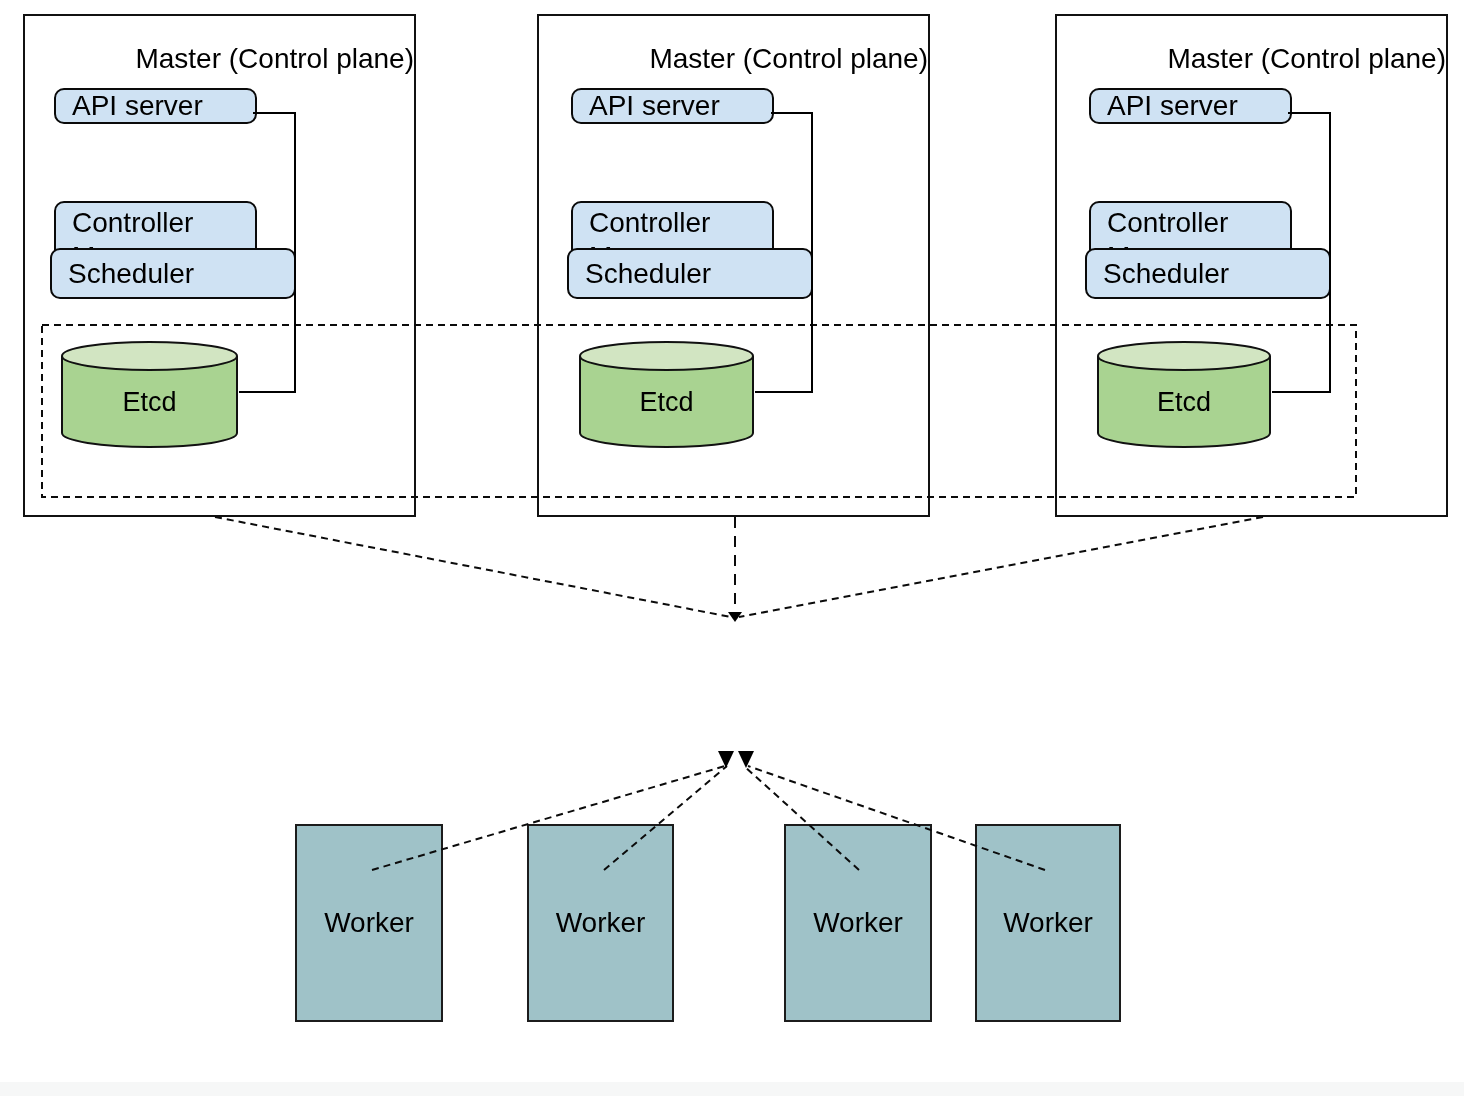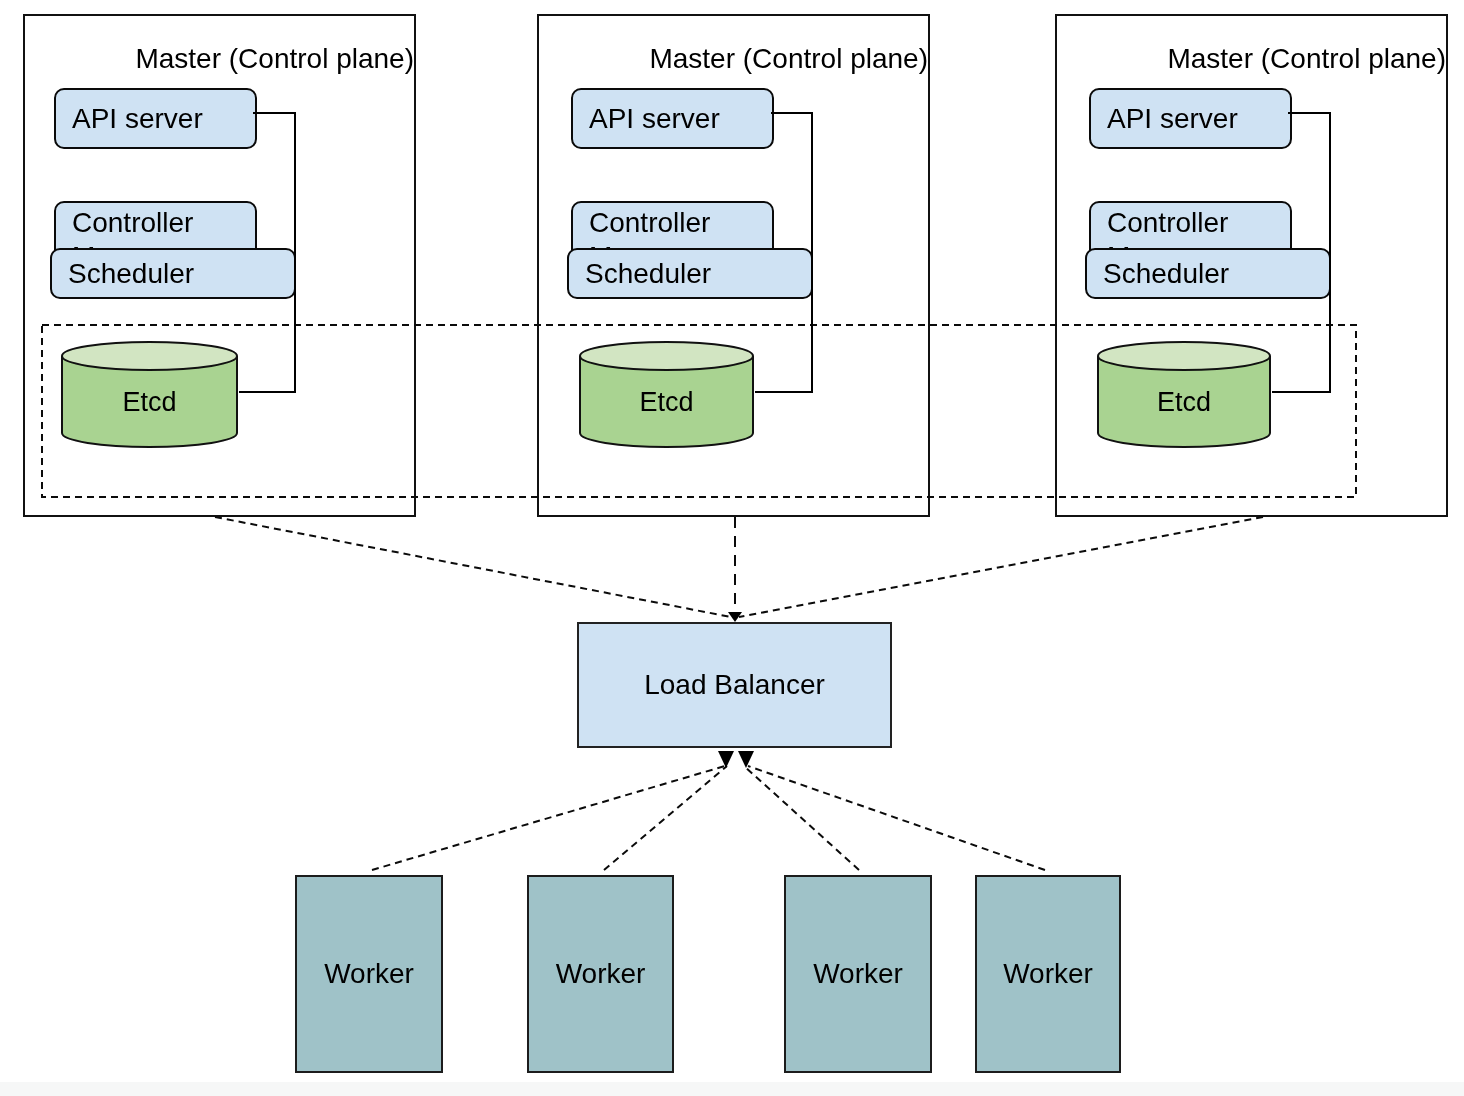--- a/index.html
+++ b/index.html
@@ -14,32 +14,32 @@
   }
   .master-title{
     position:absolute;top:28px;left:0;width:100%;text-align:right;
     font-size:28px;line-height:30px;
   }
   .chip{
     position:absolute;background:#cfe2f3;border:2px solid #0a0a0a;border-radius:10px;
     box-sizing:border-box;display:flex;align-items:center;
     padding-left:16px;font-size:28px;line-height:34px;
   }
-  .chip.api{left:29px;top:72px;width:203px;height:61px;}
+  .chip.api{left:29px;top:72px;width:203px;height:36px;}
   .chip.cm {left:29px;top:137px;width:203px;height:77px;margin-top:48px;}
   .chip.sch{left:25px;top:232px;width:246px;height:51px;}
   
   .lb{
     position:absolute;left:577px;top:622px;width:315px;height:126px;
     background:#cfe2f3;border:2px solid #222;box-sizing:border-box;
     display:flex;align-items:center;justify-content:center;font-size:28px;
   }
   
   .worker{
-    position:absolute;top:875px;height:198px;
+    position:absolute;top:824px;height:198px;
     background:#9fc2c8;border:2px solid #1c1c1c;box-sizing:border-box;
     display:flex;align-items:center;justify-content:center;font-size:28px;
   }
   .worker.w1{left:295px;width:148px;}
   .worker.w2{left:527px;width:147px;}
   .worker.w3{left:784px;width:148px;}
   .worker.w4{left:975px;width:146px;}
   
   #overlay{position:absolute;left:0;top:0;width:1464px;height:1096px;pointer-events:none;}
   .solid-line{stroke:#000;stroke-width:2;fill:none;}
@@ -71,21 +71,20 @@
     <div class="chip sch" style="left:28px;">Scheduler</div>
   </div>
 
   <div class="master" style="left:1055px;">
     <div class="master-title">Master (Control plane)</div>
     <div class="chip api" style="left:32px;">API server</div>
     <div class="chip cm" style="left:32px;">Controller Manager</div>
     <div class="chip sch" style="left:28px;">Scheduler</div>
   </div>
 
-  <div class="lb">Load Balancer</div>
 
   <div class="worker w1">Worker</div>
   <div class="worker w2">Worker</div>
   <div class="worker w3">Worker</div>
   <div class="worker w4">Worker</div>
 
   <div class="bottom-strip"></div>
 
   <svg id="overlay" viewBox="0 0 1464 1096">
 

